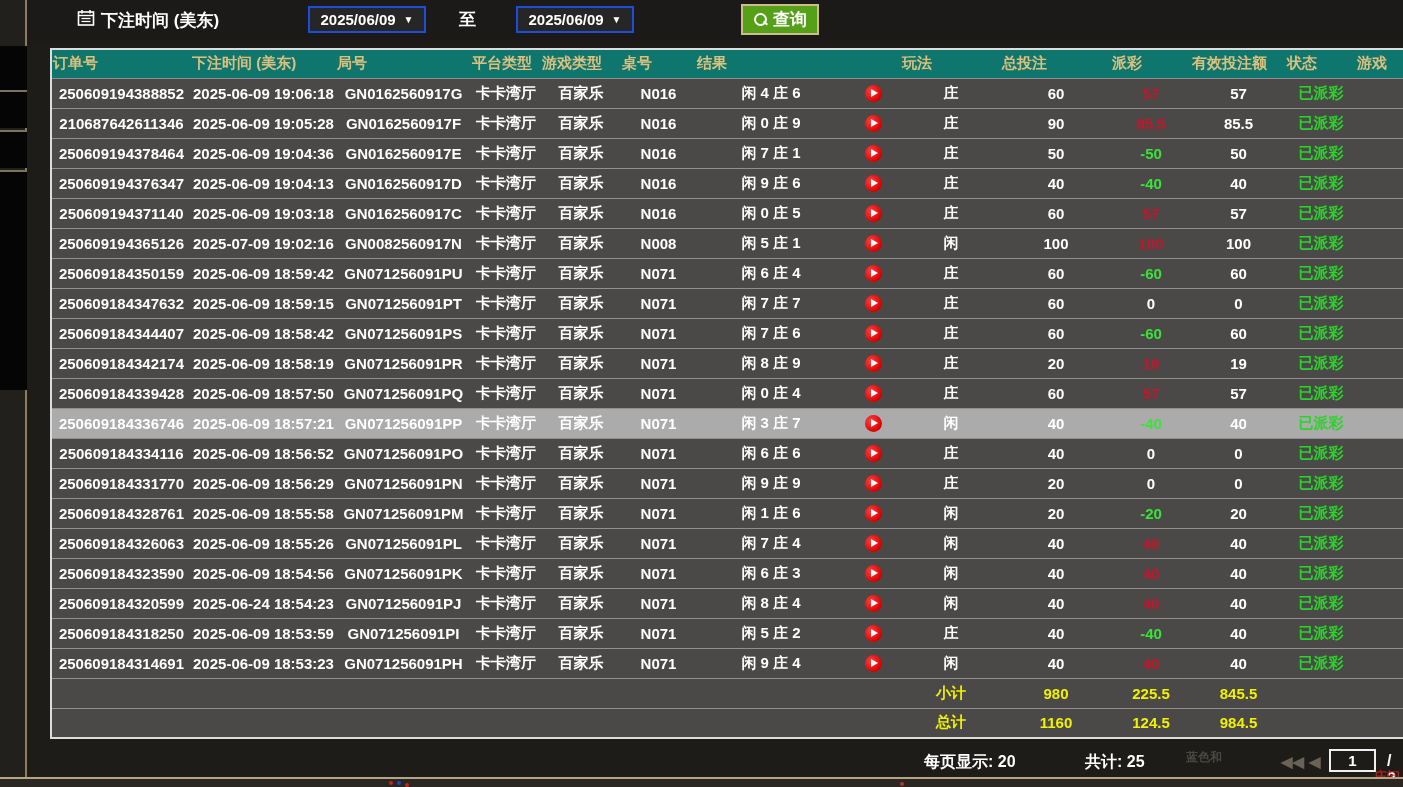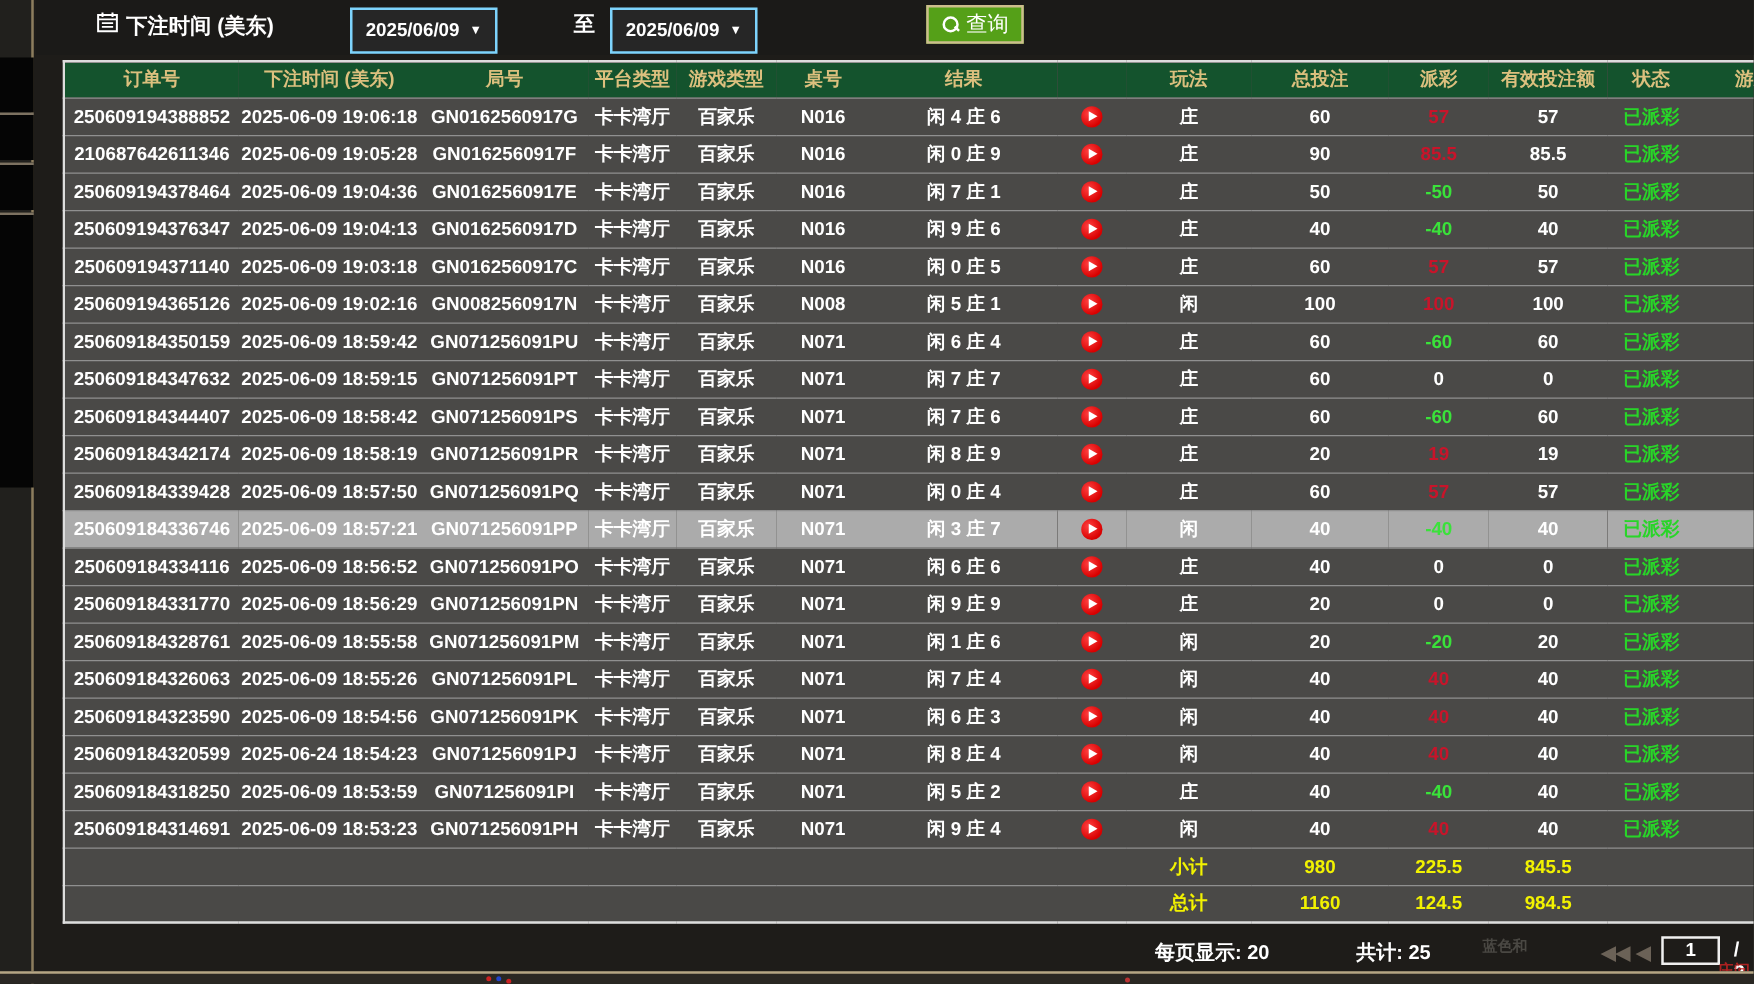--- a/index.html
+++ b/index.html
@@ -8,38 +8,38 @@
     width:1403px; height:787px; overflow:hidden; position:relative;
     background:#1e1c19; font-family:"Liberation Sans", sans-serif;
   }
   
   .left-strip { position:absolute; left:0; top:0; width:27px; height:787px; background:#21201d; border-right:2px solid #8d7d5e; }
   .left-strip .black-box { position:absolute; left:0; width:27px; background:#050505; border-top:2px solid #7d7261; }
   
   .filter-bar { position:absolute; left:29px; top:0; right:0; height:44px; background:#1b1a18; }
   .filter-label { position:absolute; left:48px; top:9px; color:#ffffff; font-size:17px; font-weight:bold; display:flex; align-items:center; gap:6px; }
   .date-box {
-    position:absolute; top:6px; width:118px; height:37px; background:#262626;
-    border:2px solid #7dd3fc; color:#ffffff; font-size:15px; font-weight:bold;
-    display:flex; align-items:center; justify-content:center; gap:8px; cursor:pointer;
+    position:absolute; top:6px; width:118px; height:27px; background:#262626;
+    border:2px solid #1d4ed8; color:#ffffff; font-size:15px; font-weight:bold;
+    display:flex; align-items:center; justify-content:center; gap:8px; cursor:pointer;margin-left:28px;
   }
   .date-box .caret { font-size:10px; }
   .to-label { position:absolute; left:430px; top:8px; color:#ffffff; font-size:17px; font-weight:bold; }
   .query-btn {
     position:absolute; left:712px; top:4px; height:31px; padding:0 10px;
-    background:#55a018; border:2px solid #cdbd8d; color:#ffffff; font-size:17px; font-weight:normal;
+    background:#55a018; border:2px solid #cdbd8d; color:#ffffff; font-size:17px; font-weight:bold;
     display:flex; align-items:center; gap:5px; cursor:pointer;
   }
   .mag-icon { width:15px; height:15px; position:relative; display:inline-block; }
   .mag-icon::before { content:""; position:absolute; left:1px; top:1px; width:9px; height:9px; border:2px solid #fff; border-radius:50%; }
   .mag-icon::after { content:""; position:absolute; left:10px; top:10px; width:5px; height:2px; background:#fff; transform:rotate(45deg); }
   
   .table-wrap { position:absolute; left:50px; top:48px; width:1353px; height:692px; overflow:hidden; }
   table { width:1400px; table-layout:fixed; border-collapse:collapse; border:2px solid #dddddd; background:#4a4947; }
-  th { background:#14532d; color:#dcc07e; font-size:15px; font-weight:bold; height:29px; text-align:center; white-space:nowrap; overflow:hidden; }
+  th { background:#0f766e; color:#dcc07e; font-size:15px; font-weight:bold; height:29px; text-align:left; white-space:nowrap; overflow:hidden; }
   td { height:30px; color:#ffffff; font-size:15px; font-weight:bold; text-align:center; border-top:1px solid #909090; white-space:nowrap; overflow:hidden; }
   tr.highlight td { background:#ababab; }
   td.red { color:#c8142a; }
   td.green { color:#3ae23a; }
   td.white { color:#ffffff; }
   td.status { color:#28d528; }
   tr.totals td { color:#f2f200; }
   .play-icon {
     display:inline-block; width:17px; height:17px; background:radial-gradient(circle at 35% 35%, #ff4040, #d80000 70%);
     border-radius:50%; position:relative; cursor:pointer; vertical-align:middle;
@@ -216,21 +216,21 @@
     <td><span class="play-icon"></span></td>
     <td>庄</td>
     <td>60</td>
     <td class="payout red">57</td>
     <td>57</td>
     <td class="status">已派彩</td>
     <td></td>
   </tr>
         <tr>
     <td>250609194365126</td>
-    <td>2025-06-09 19:02:16</td>
+    <td>2025-07-09 19:02:16</td>
     <td>GN0082560917N</td>
     <td>卡卡湾厅</td>
     <td>百家乐</td>
     <td>N008</td>
     <td>闲 5 庄 1</td>
     <td><span class="play-icon"></span></td>
     <td>闲</td>
     <td>100</td>
     <td class="payout red">100</td>
     <td>100</td>

